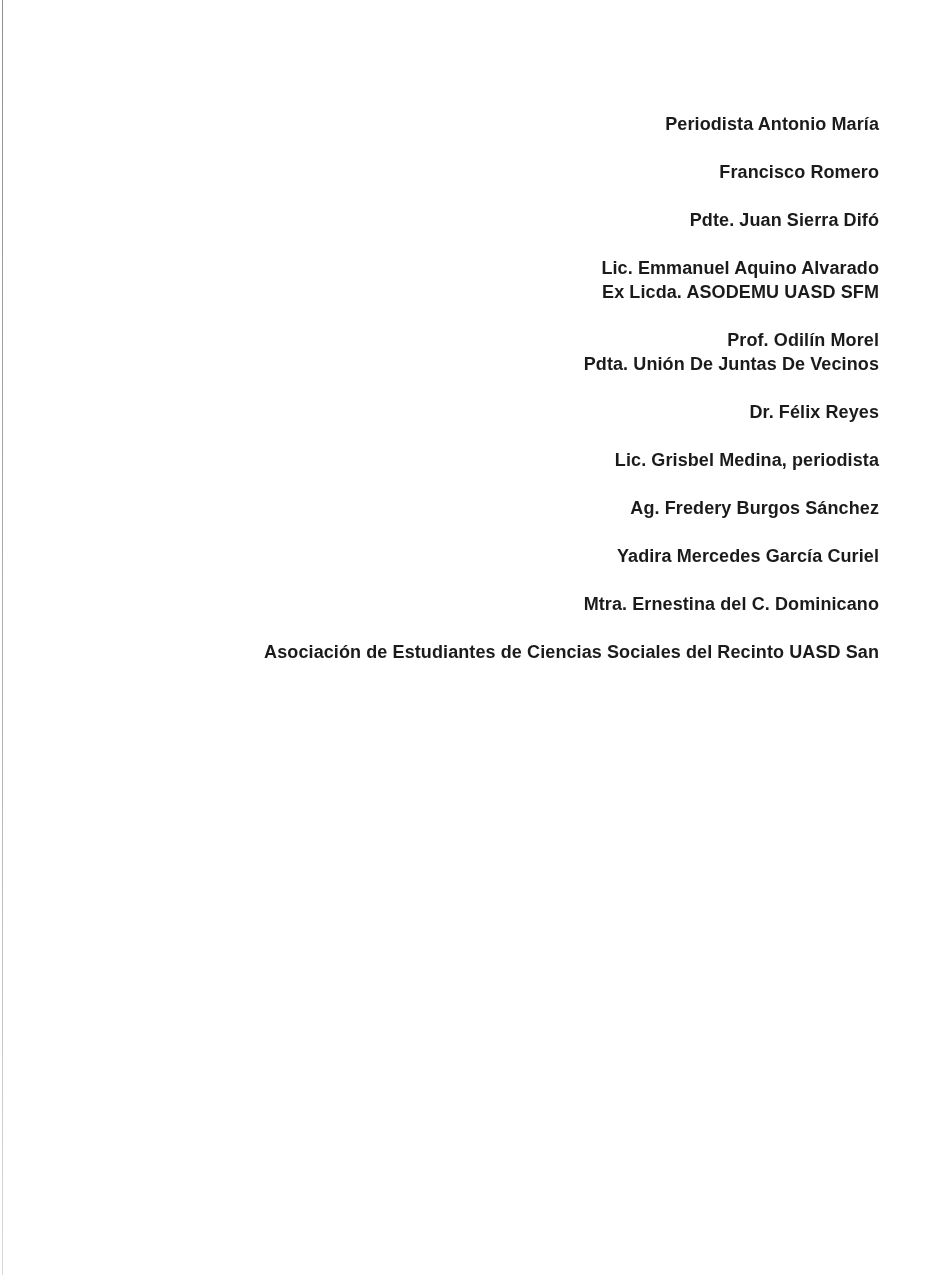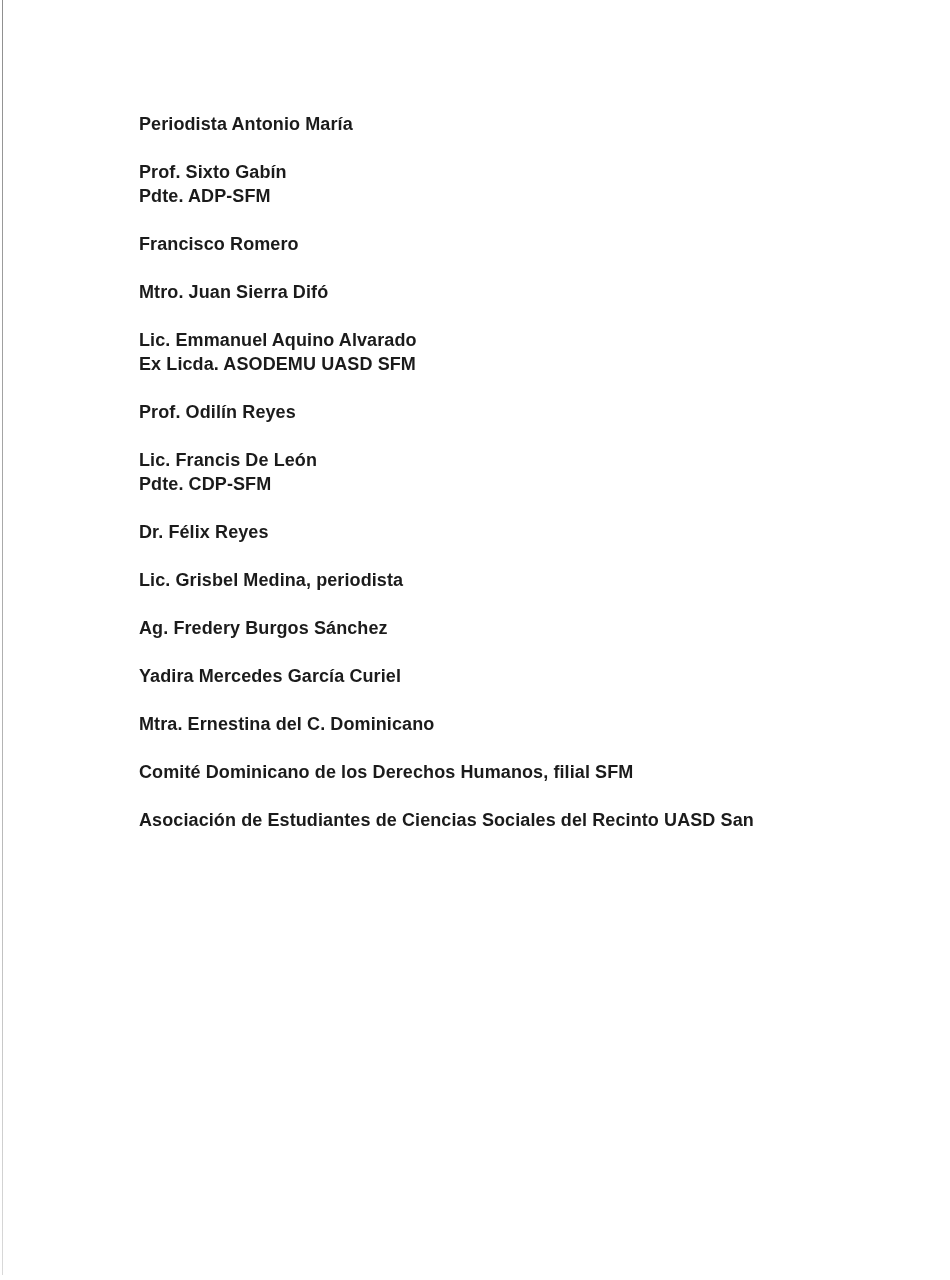--- a/index.html
+++ b/index.html
@@ -10,20 +10,21 @@
     background: #ffffff;
     font-family: "Liberation Sans", sans-serif;
   }
 
   .page {
     position: relative;
     width: 950px;
     height: 1280px;
     background: #ffffff;
     overflow: hidden;
+    text-align: right;
   }
 
   .edge-line {
     position: absolute;
     left: 2px;
     top: 0;
     width: 1px;
     height: 1275px;
     background: linear-gradient(to bottom, #8f8f8f 0%, #b5b5b5 60%, #d9d9d9 100%);
   }
@@ -55,55 +56,45 @@
 </head>
 <body>
 
 <div class="page">
   <div class="edge-line"></div>
   <div class="content">
       <div class="entry">
         <div class="line">Periodista Antonio María</div>
       </div>
       <div class="entry">
-        <div class="line">Prof. Sixto Gabín</div>
-        <div class="line">Pdte. ADP-SFM</div>
-      </div>
-      <div class="entry">
         <div class="line">Francisco Romero</div>
       </div>
       <div class="entry">
-        <div class="line">Mtro. Juan Sierra Difó</div>
+        <div class="line">Pdte. Juan Sierra Difó</div>
       </div>
       <div class="entry">
         <div class="line">Lic. Emmanuel Aquino Alvarado</div>
         <div class="line">Ex Licda. ASODEMU UASD SFM</div>
       </div>
       <div class="entry extra-gap">
-        <div class="line">Prof. Odilín Reyes</div>
-      </div>
-      <div class="entry">
-        <div class="line">Lic. Francis De León</div>
-        <div class="line">Pdte. CDP-SFM</div>
+        <div class="line">Prof. Odilín Morel</div>
+        <div class="line">Pdta. Unión De Juntas De Vecinos</div>
       </div>
       <div class="entry">
         <div class="line">Dr. Félix Reyes</div>
       </div>
       <div class="entry">
         <div class="line">Lic. Grisbel Medina, periodista</div>
       </div>
       <div class="entry">
         <div class="line">Ag. Fredery Burgos Sánchez</div>
       </div>
       <div class="entry">
         <div class="line">Yadira Mercedes García Curiel</div>
       </div>
       <div class="entry">
         <div class="line">Mtra. Ernestina del C. Dominicano</div>
       </div>
       <div class="entry">
-        <div class="line">Comité Dominicano de los Derechos Humanos, filial SFM</div>
-      </div>
-      <div class="entry">
         <div class="line">Asociación de Estudiantes de Ciencias Sociales del Recinto UASD San</div>
       </div>
     </div>
 </div>
 
 </body></html>

